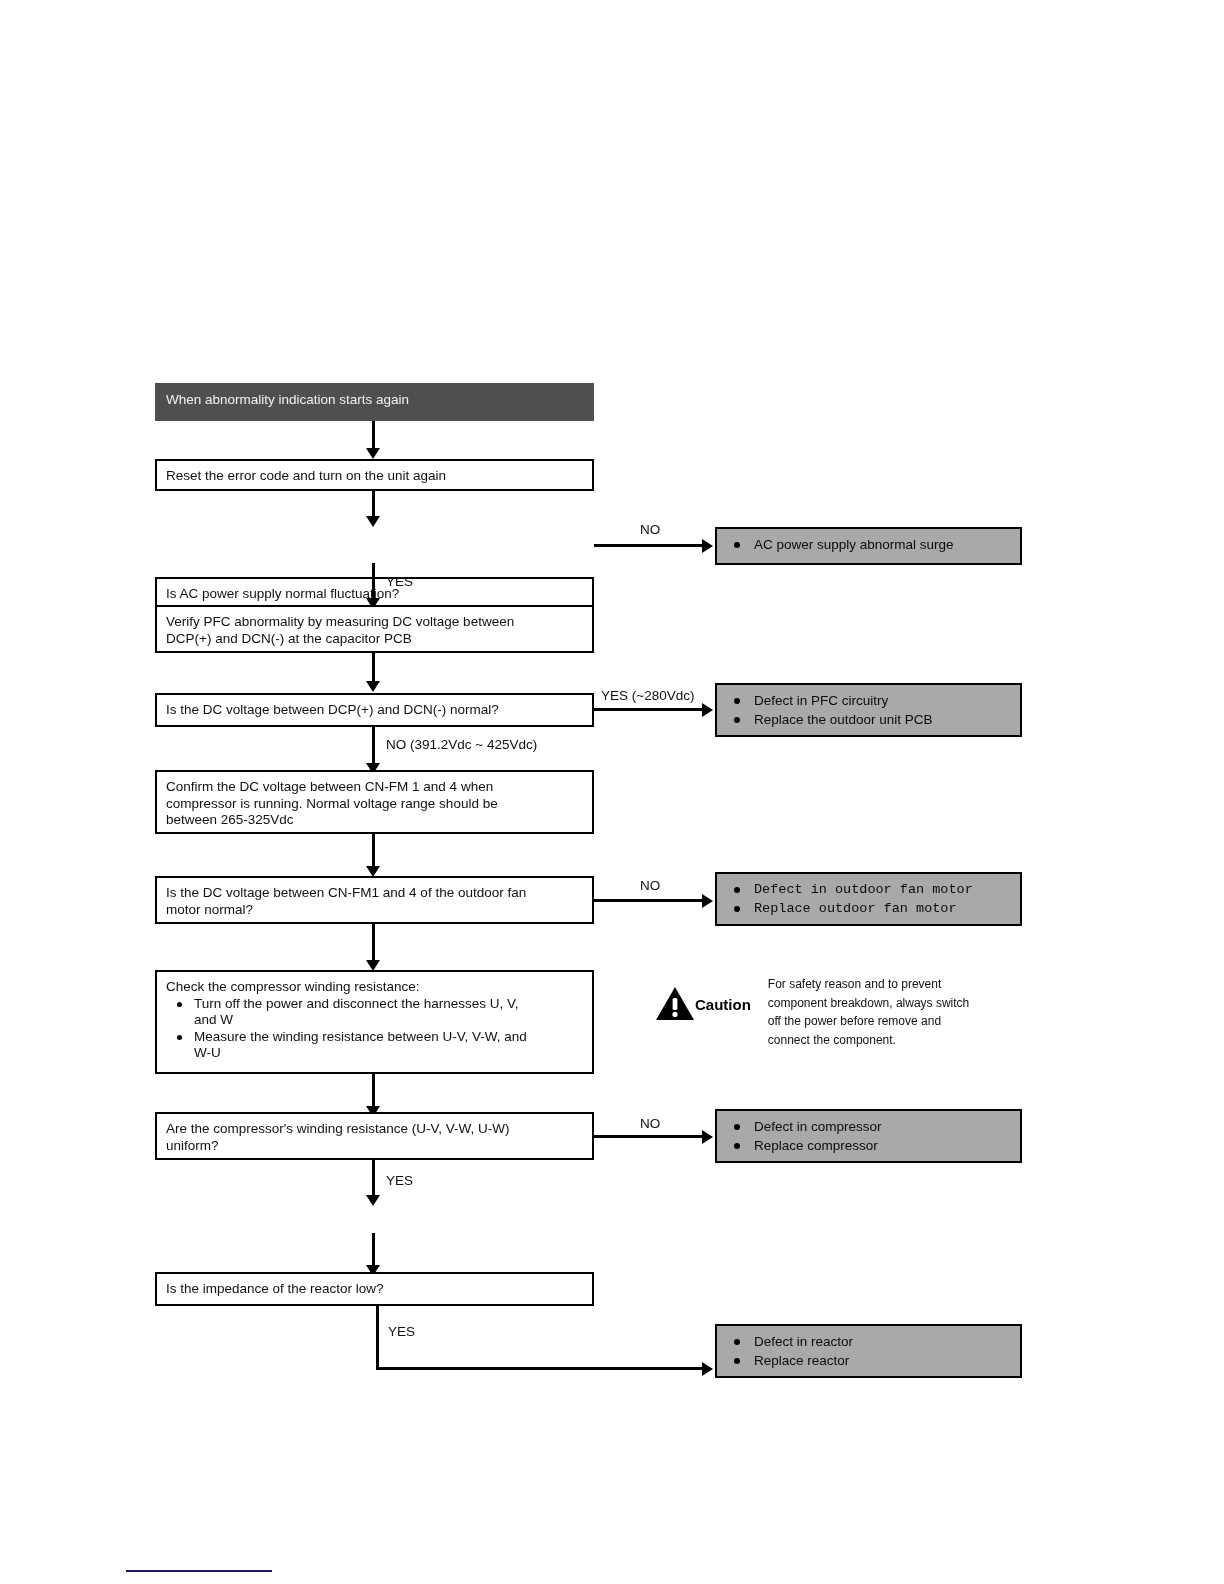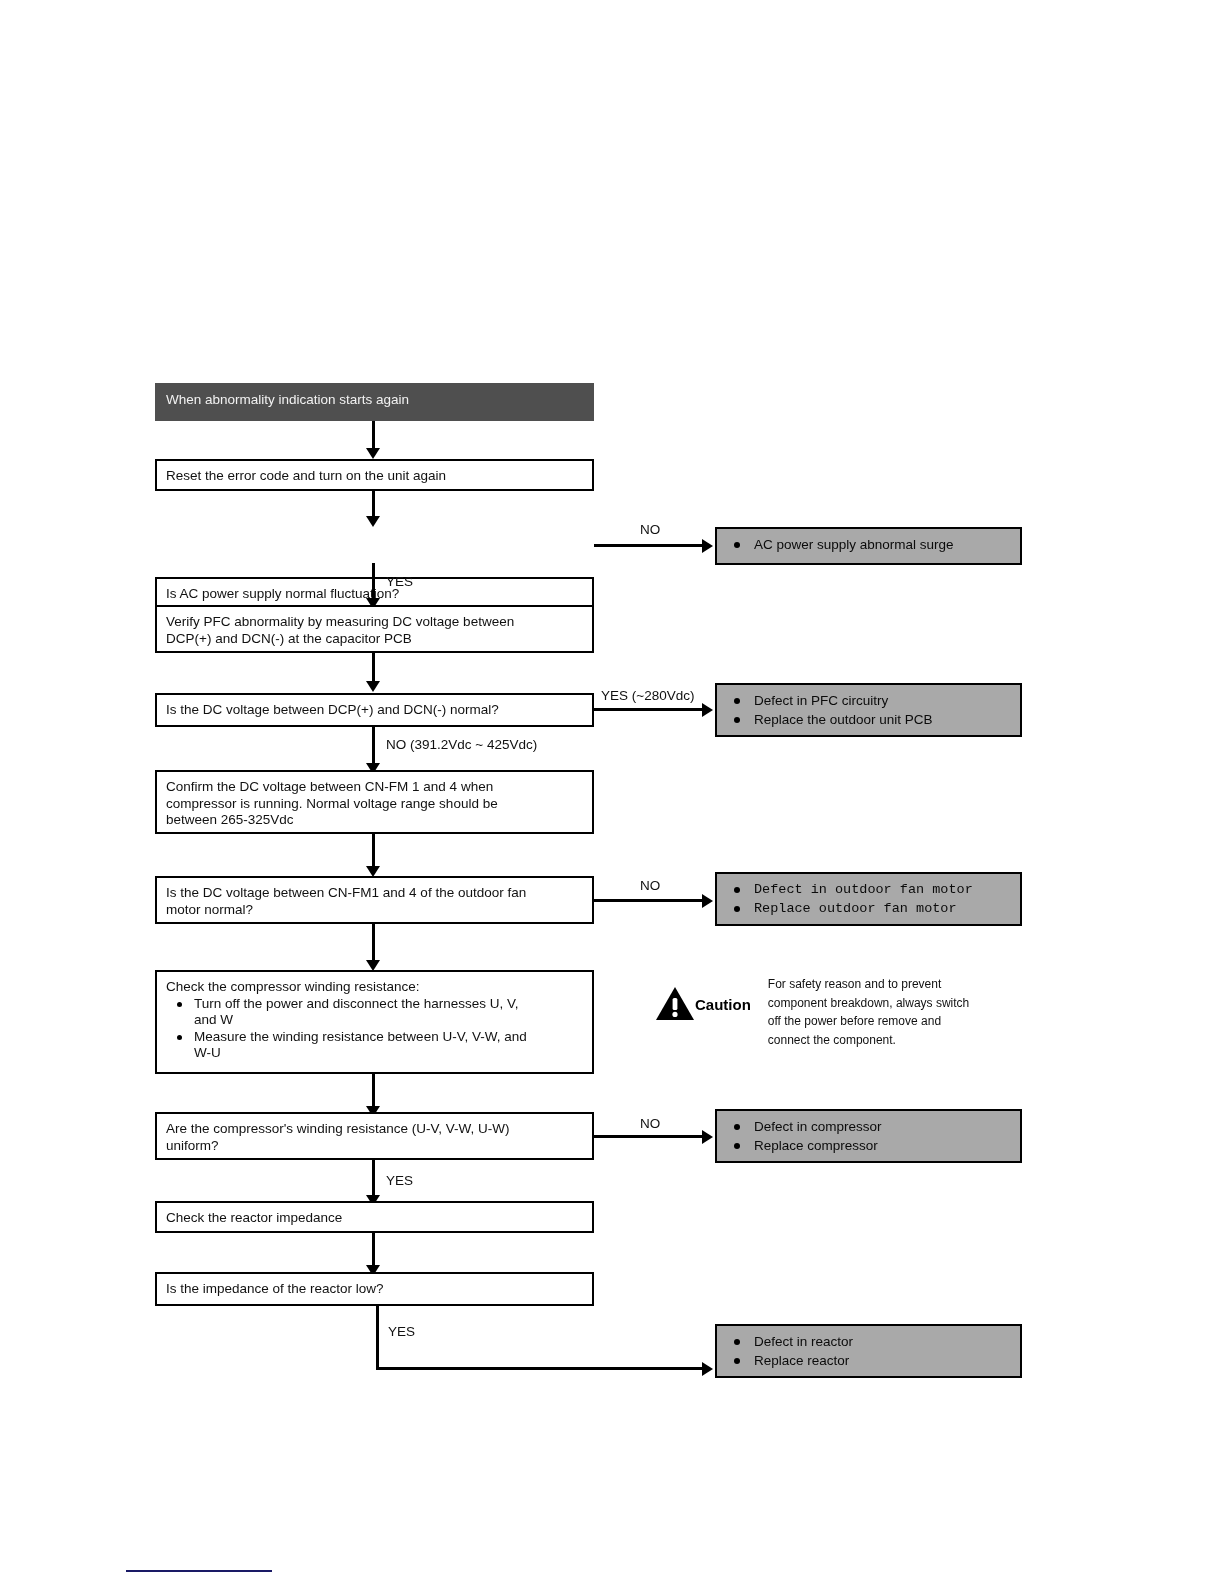--- a/index.html
+++ b/index.html
@@ -312,23 +312,20 @@
     <ul>
       <li>Defect in compressor</li>
       <li>Replace compressor</li>
     </ul>
   </div>
 
   <div class="vline" style="left:372px; top:1156px; height:38px;"></div>
   <div class="arrow-down" style="left:366px; top:1191px;"></div>
   <div class="edge-label" style="left:386px; top:1169px;">YES</div>
 
-  <div class="flow-box" style="top:1197px; height:32px;">
-    <span class="bx-title">Check the reactor impedance</span>
-  </div>
 
   <div class="vline" style="left:372px; top:1229px; height:36px;"></div>
   <div class="arrow-down" style="left:366px; top:1261px;"></div>
 
   <div class="flow-box" style="top:1268px; height:34px;">
     <span class="bx-title">Is the impedance of the reactor low?</span>
   </div>
 
   <div class="vline" style="left:376px; top:1302px; height:64px;"></div>
   <div class="hline" style="left:376px; top:1363px; width:328px;"></div>

